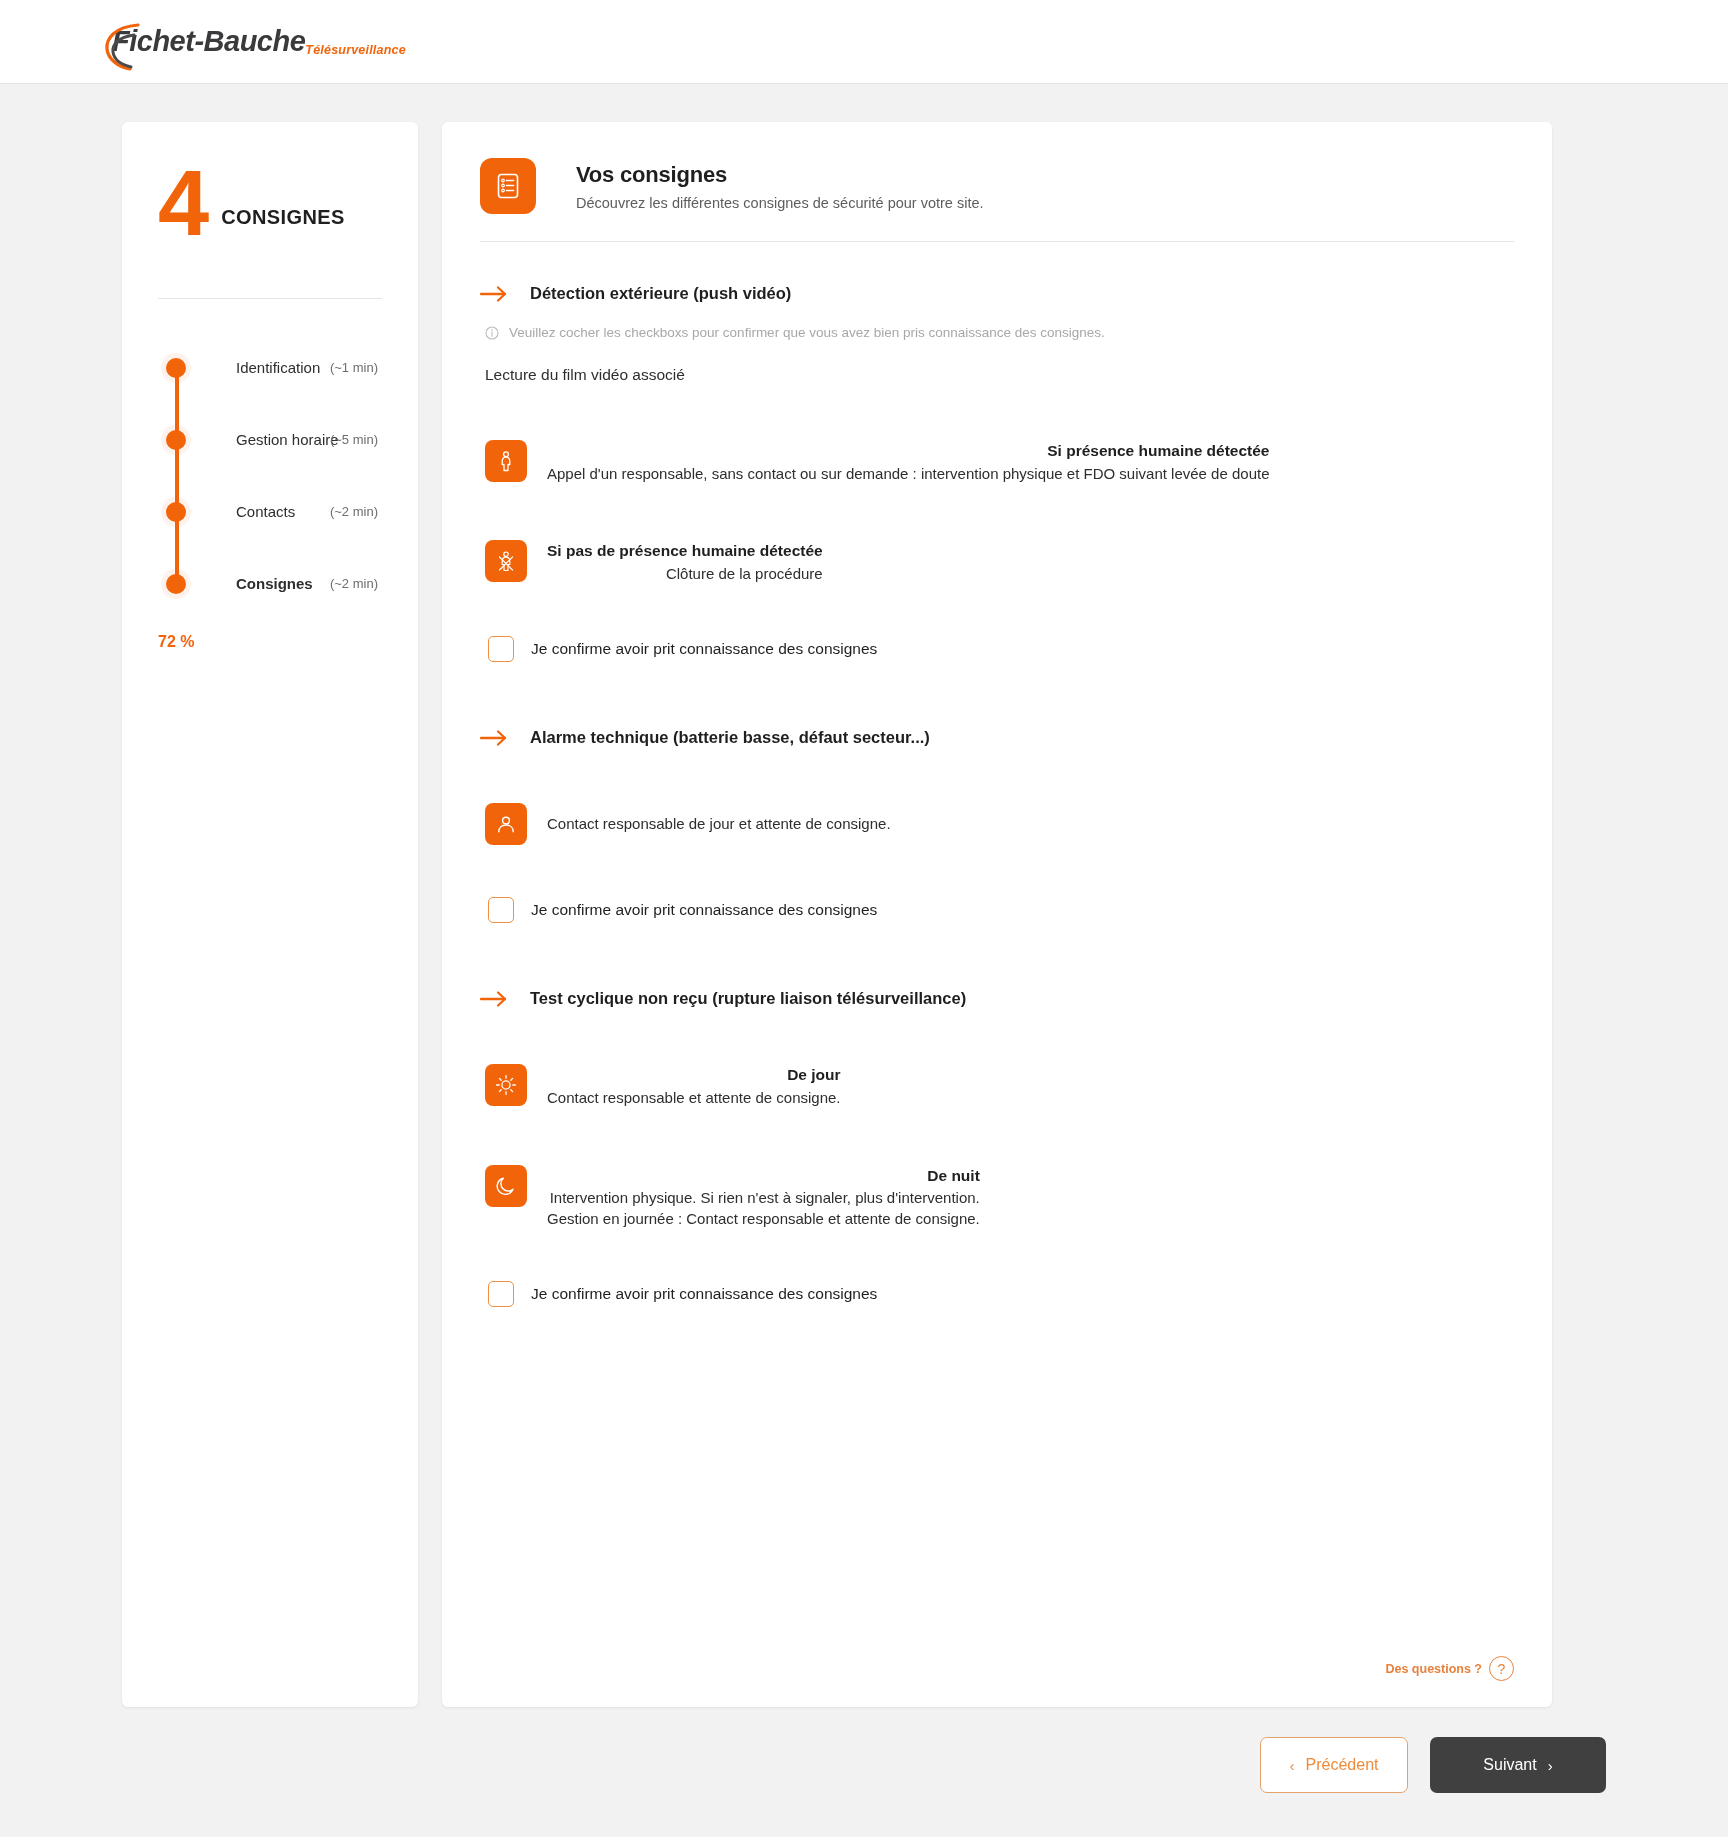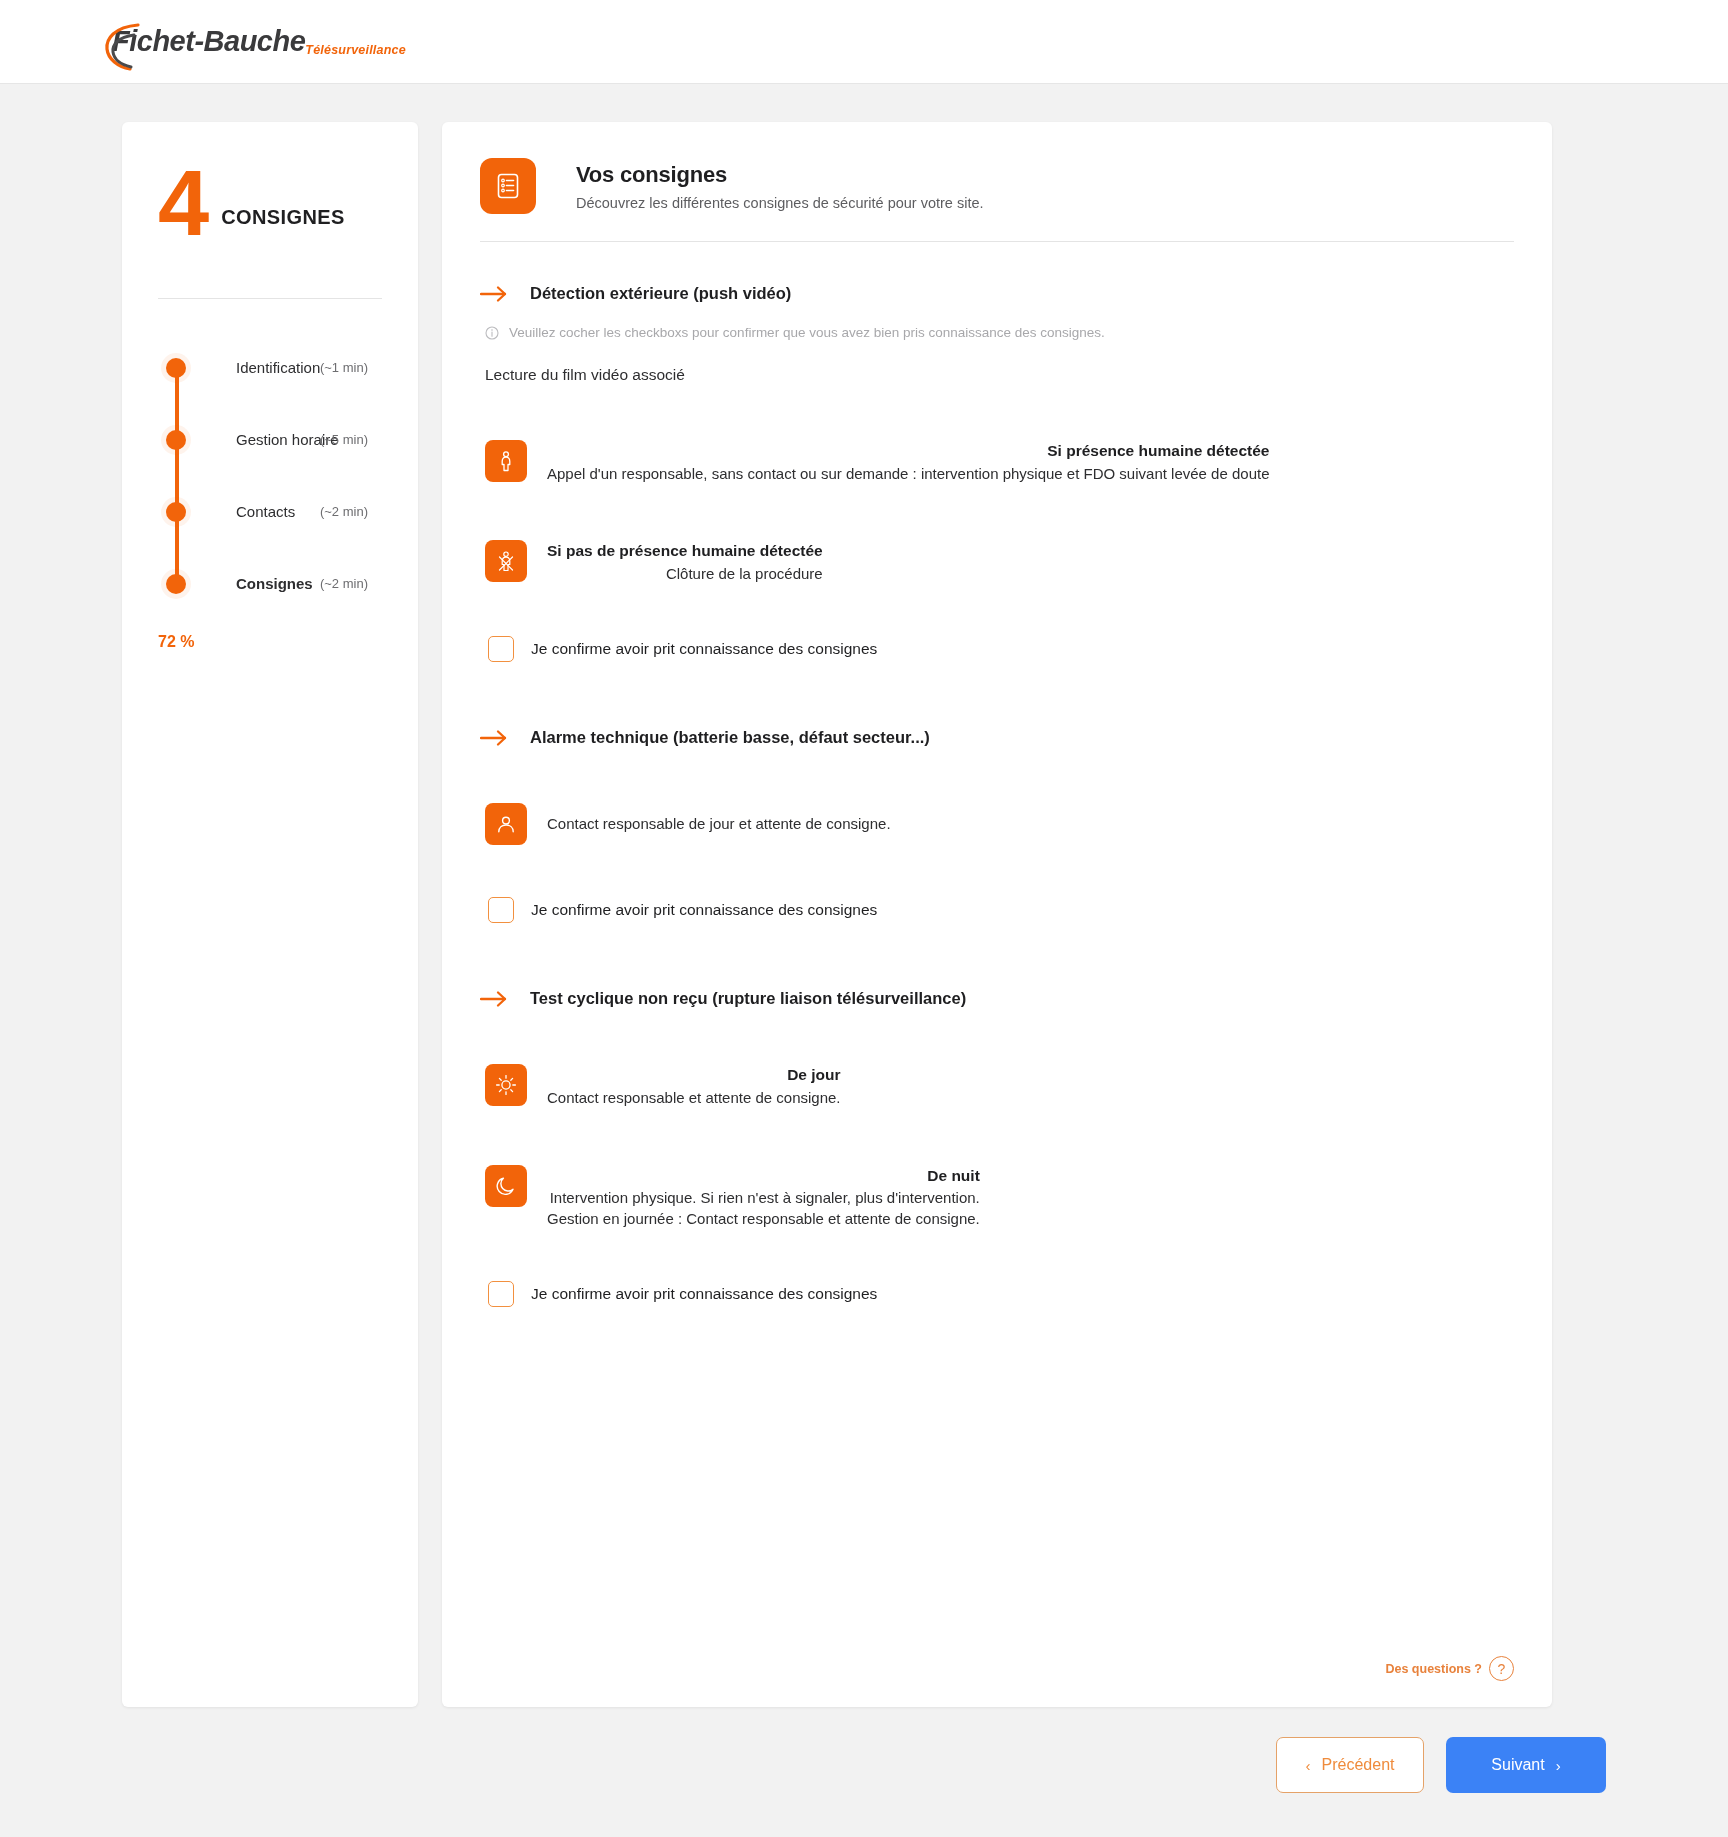--- a/index.html
+++ b/index.html
@@ -100,21 +100,21 @@
     box-shadow: 0 0 0 5px rgba(242,100,10,0.08);
   }
   .tl-label {
     margin-left: 78px;
     font-size: 15px;
     color: #2e2e30;
   }
   .tl-item.active .tl-label { font-weight: bold; }
   .tl-time {
     position: absolute;
-    right: 14px;
+    right: 4px;
     font-size: 13px;
     color: #6d6d70;
   }
   .progress {
     margin-top: -8px;
     font-size: 16px;
     font-weight: bold;
     color: #f2640a;
   }
 
@@ -265,23 +265,23 @@
     cursor: pointer;
     user-select: none;
   }
   .btn-prev {
     width: 148px;
     border: 1.4px solid #e5a268;
     background: #fff;
     color: #ef8b3c;
   }
   .btn-next {
-    width: 160px;
+    width: 176px;
     border: none;
-    background: #3b82f6;
+    background: #404040;
     color: #ffffff;
   }
   .chev { font-size: 15px; }
 </style>
 </head>
 <body>
 
 <div class="topbar">
   <div class="logo">
     <svg class="logo-swoosh" width="42" height="52" viewBox="0 0 42 52">

